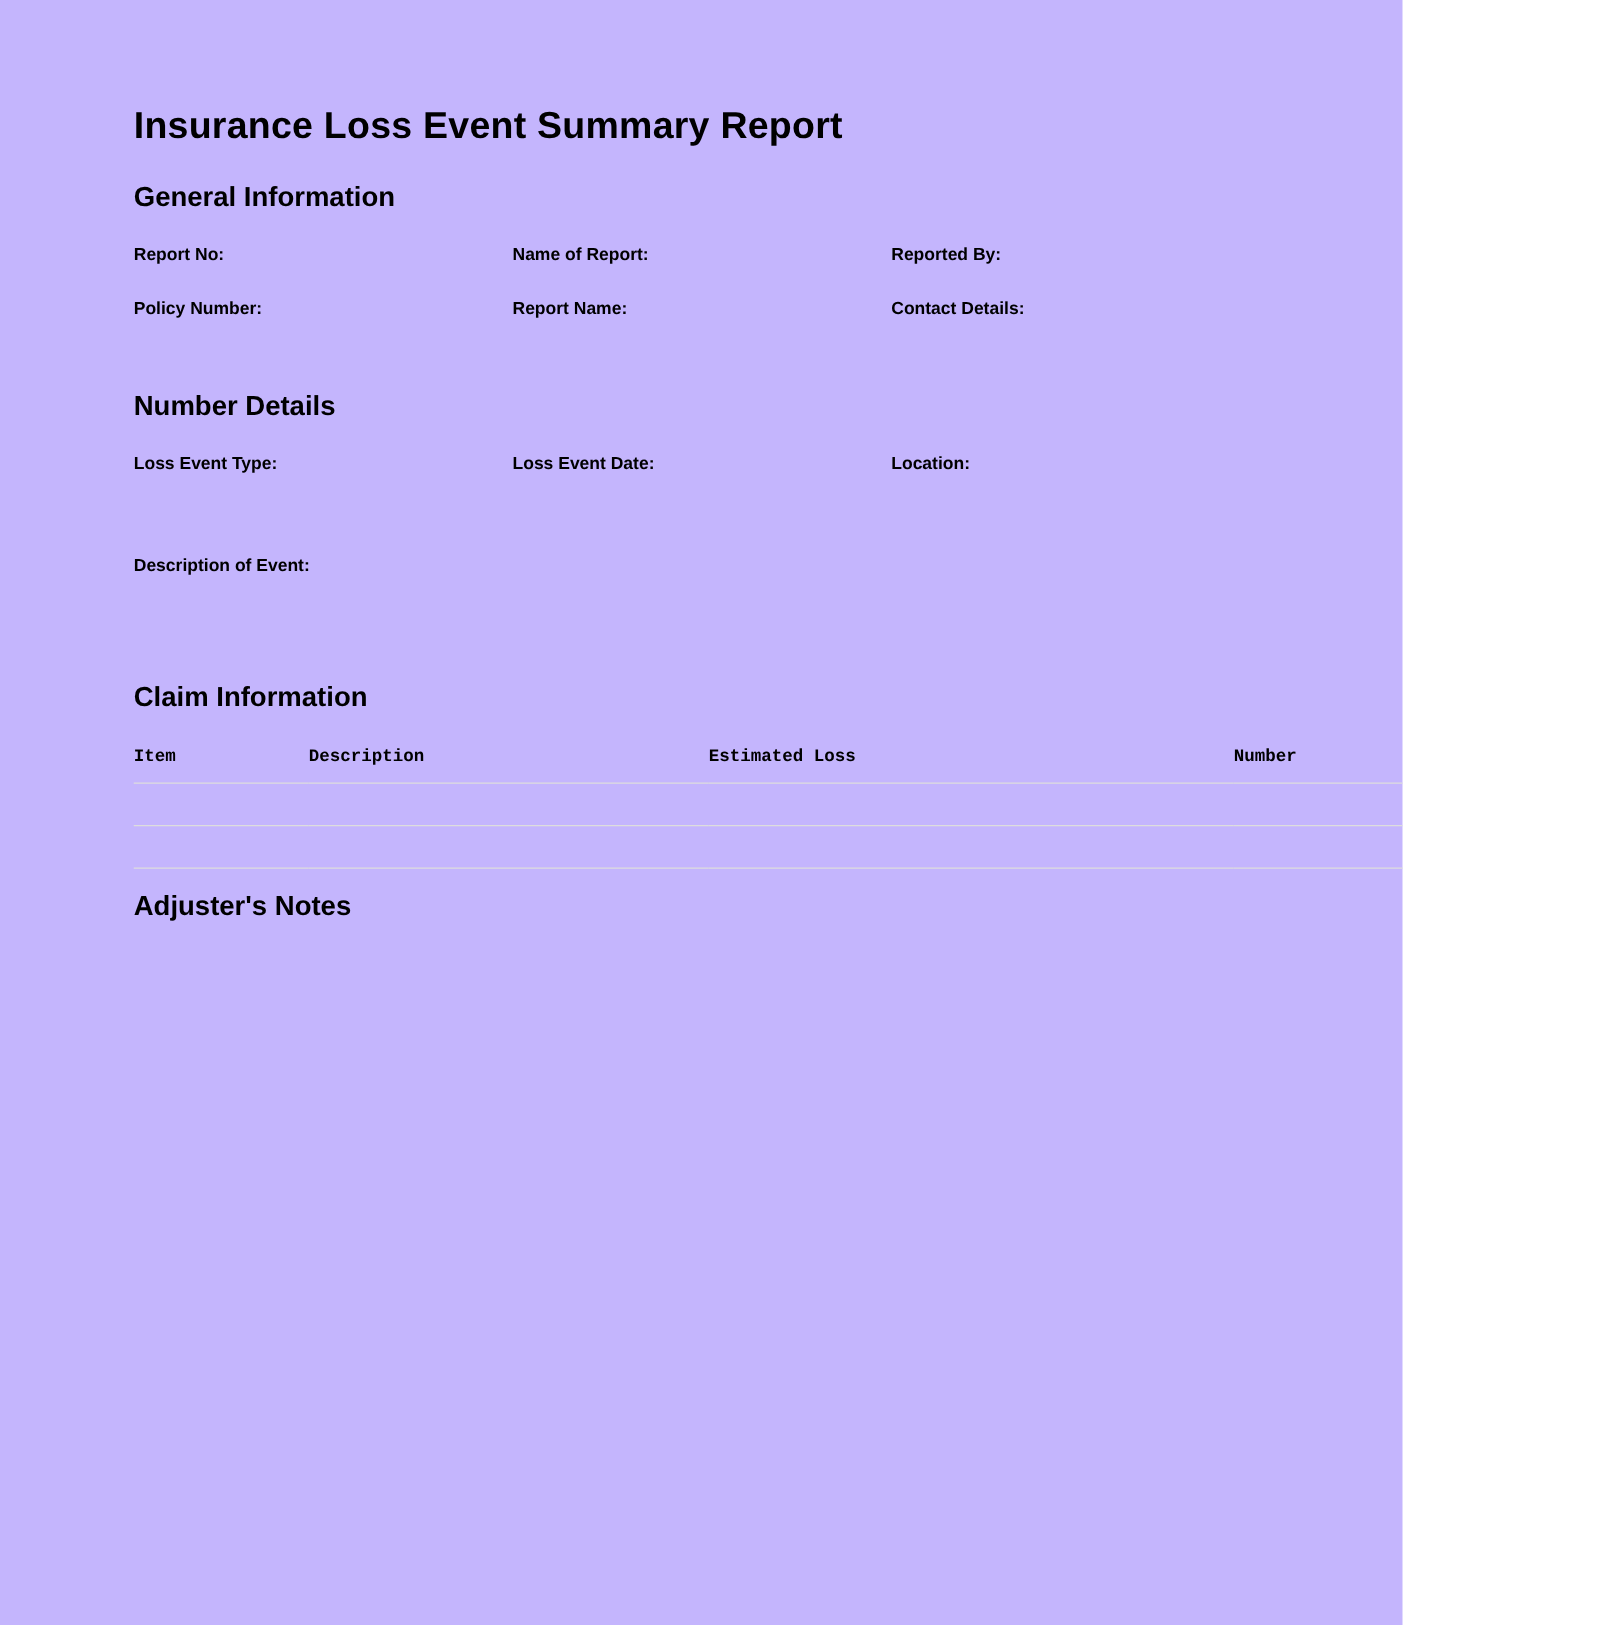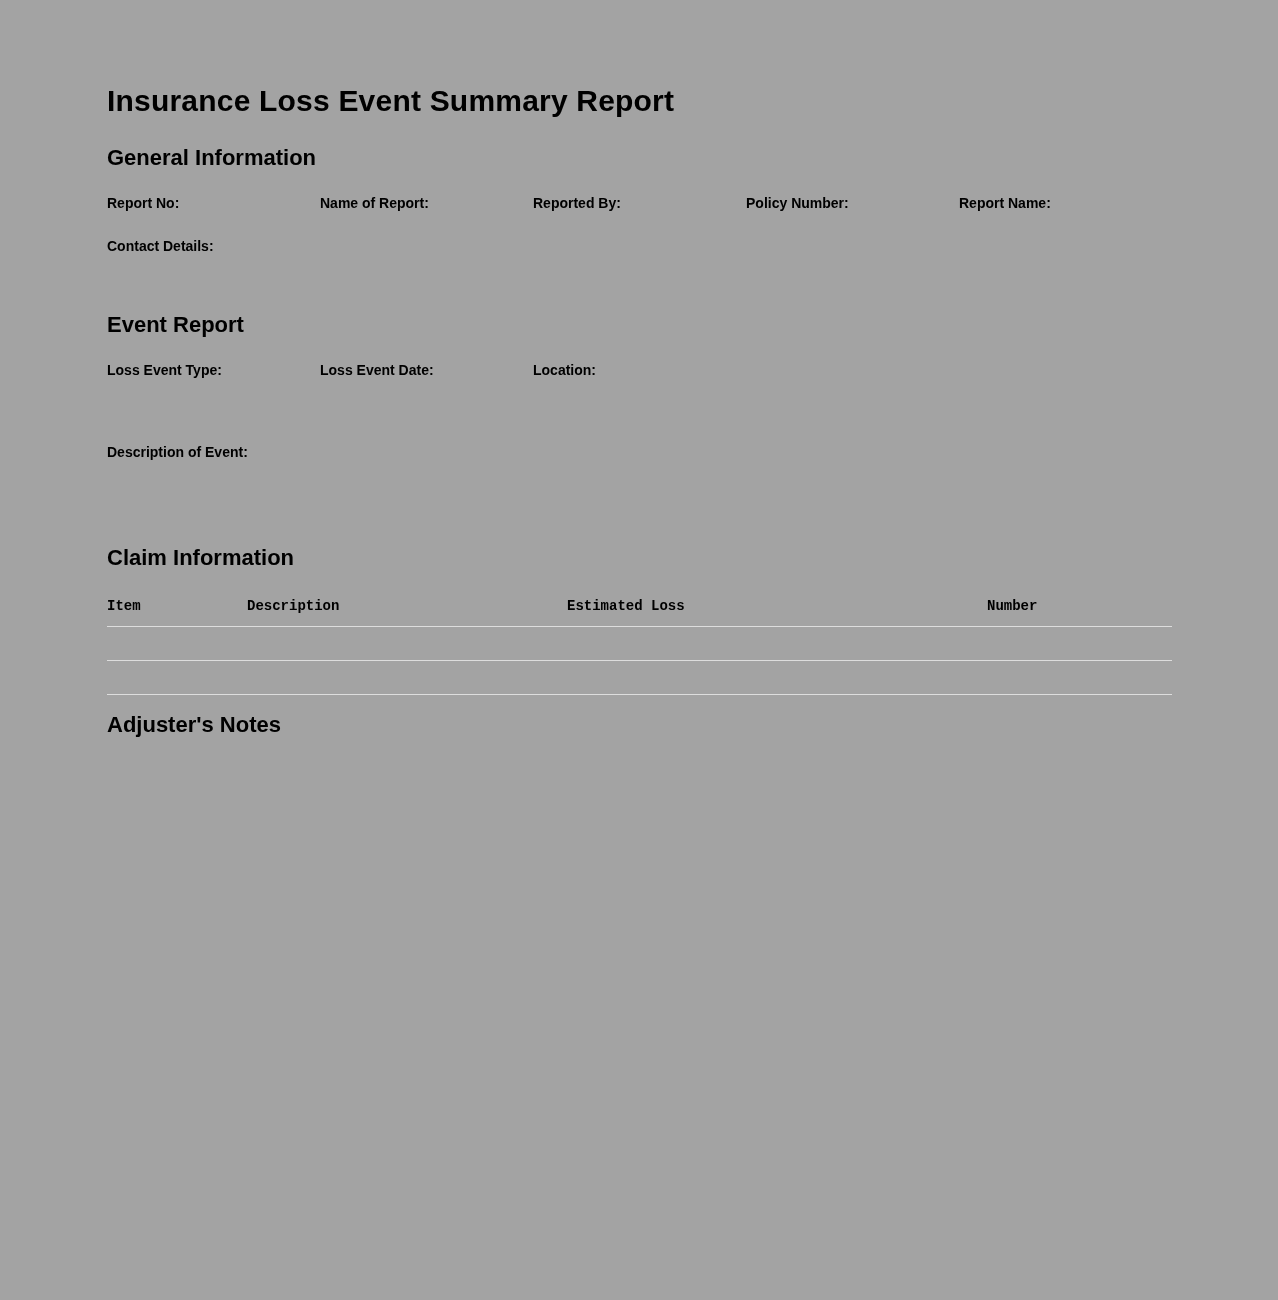--- a/index.html
+++ b/index.html
@@ -3,23 +3,23 @@
 <meta charset="utf-8">
 <style>
   * { box-sizing: border-box; }
   html, body { margin: 0; padding: 0; background: #ffffff; }
   body {
     font-family: "Liberation Sans", "DejaVu Sans", sans-serif;
     color: #000000;
     -webkit-font-smoothing: antialiased;
   }
   .page {
-    width: 1278px;
+    width: 1122px;
     height: 1300px;
-    background: #a3a3a3;
+    background: #c4b5fd;
     overflow: hidden;
     position: relative;
   }
   .content {
     padding: 83px 106px 0 107px; 
     width: 100%;
   }
   h1.doc-title {
     font-size: 30px;
     line-height: 36px;
@@ -30,21 +30,21 @@
   h2.section-heading {
     font-size: 22px;
     line-height: 26px;
     font-weight: bold;
     margin: 0;
   }
   
   .sec-general h2 { margin-bottom: 24px; }
   .field-grid {
     display: grid;
-    grid-template-columns: 1fr 1fr 1fr 1fr 1fr;
+    grid-template-columns: 1fr 1fr 1fr;
     row-gap: 27px;
   }
   .field-label {
     font-size: 14px;
     line-height: 16px;
     font-weight: bold;
   }
   
   .sec-event h2 { margin-top: 58px; margin-bottom: 24px; }
   .desc-label { margin-top: 66px; }
@@ -92,21 +92,21 @@
         <div class="field-label">Report No:</div>
         <div class="field-label">Name of Report:</div>
         <div class="field-label">Reported By:</div>
         <div class="field-label">Policy Number:</div>
         <div class="field-label">Report Name:</div>
         <div class="field-label">Contact Details:</div>
       </div>
     </section>
 
     <section class="sec-event">
-      <h2 class="section-heading">Event Report</h2>
+      <h2 class="section-heading">Number Details</h2>
       <div class="field-grid">
         <div class="field-label">Loss Event Type:</div>
         <div class="field-label">Loss Event Date:</div>
         <div class="field-label">Location:</div>
       </div>
       <div class="field-label desc-label">Description of Event:</div>
     </section>
 
     <section class="sec-claim">
       <h2 class="section-heading">Claim Information</h2>

